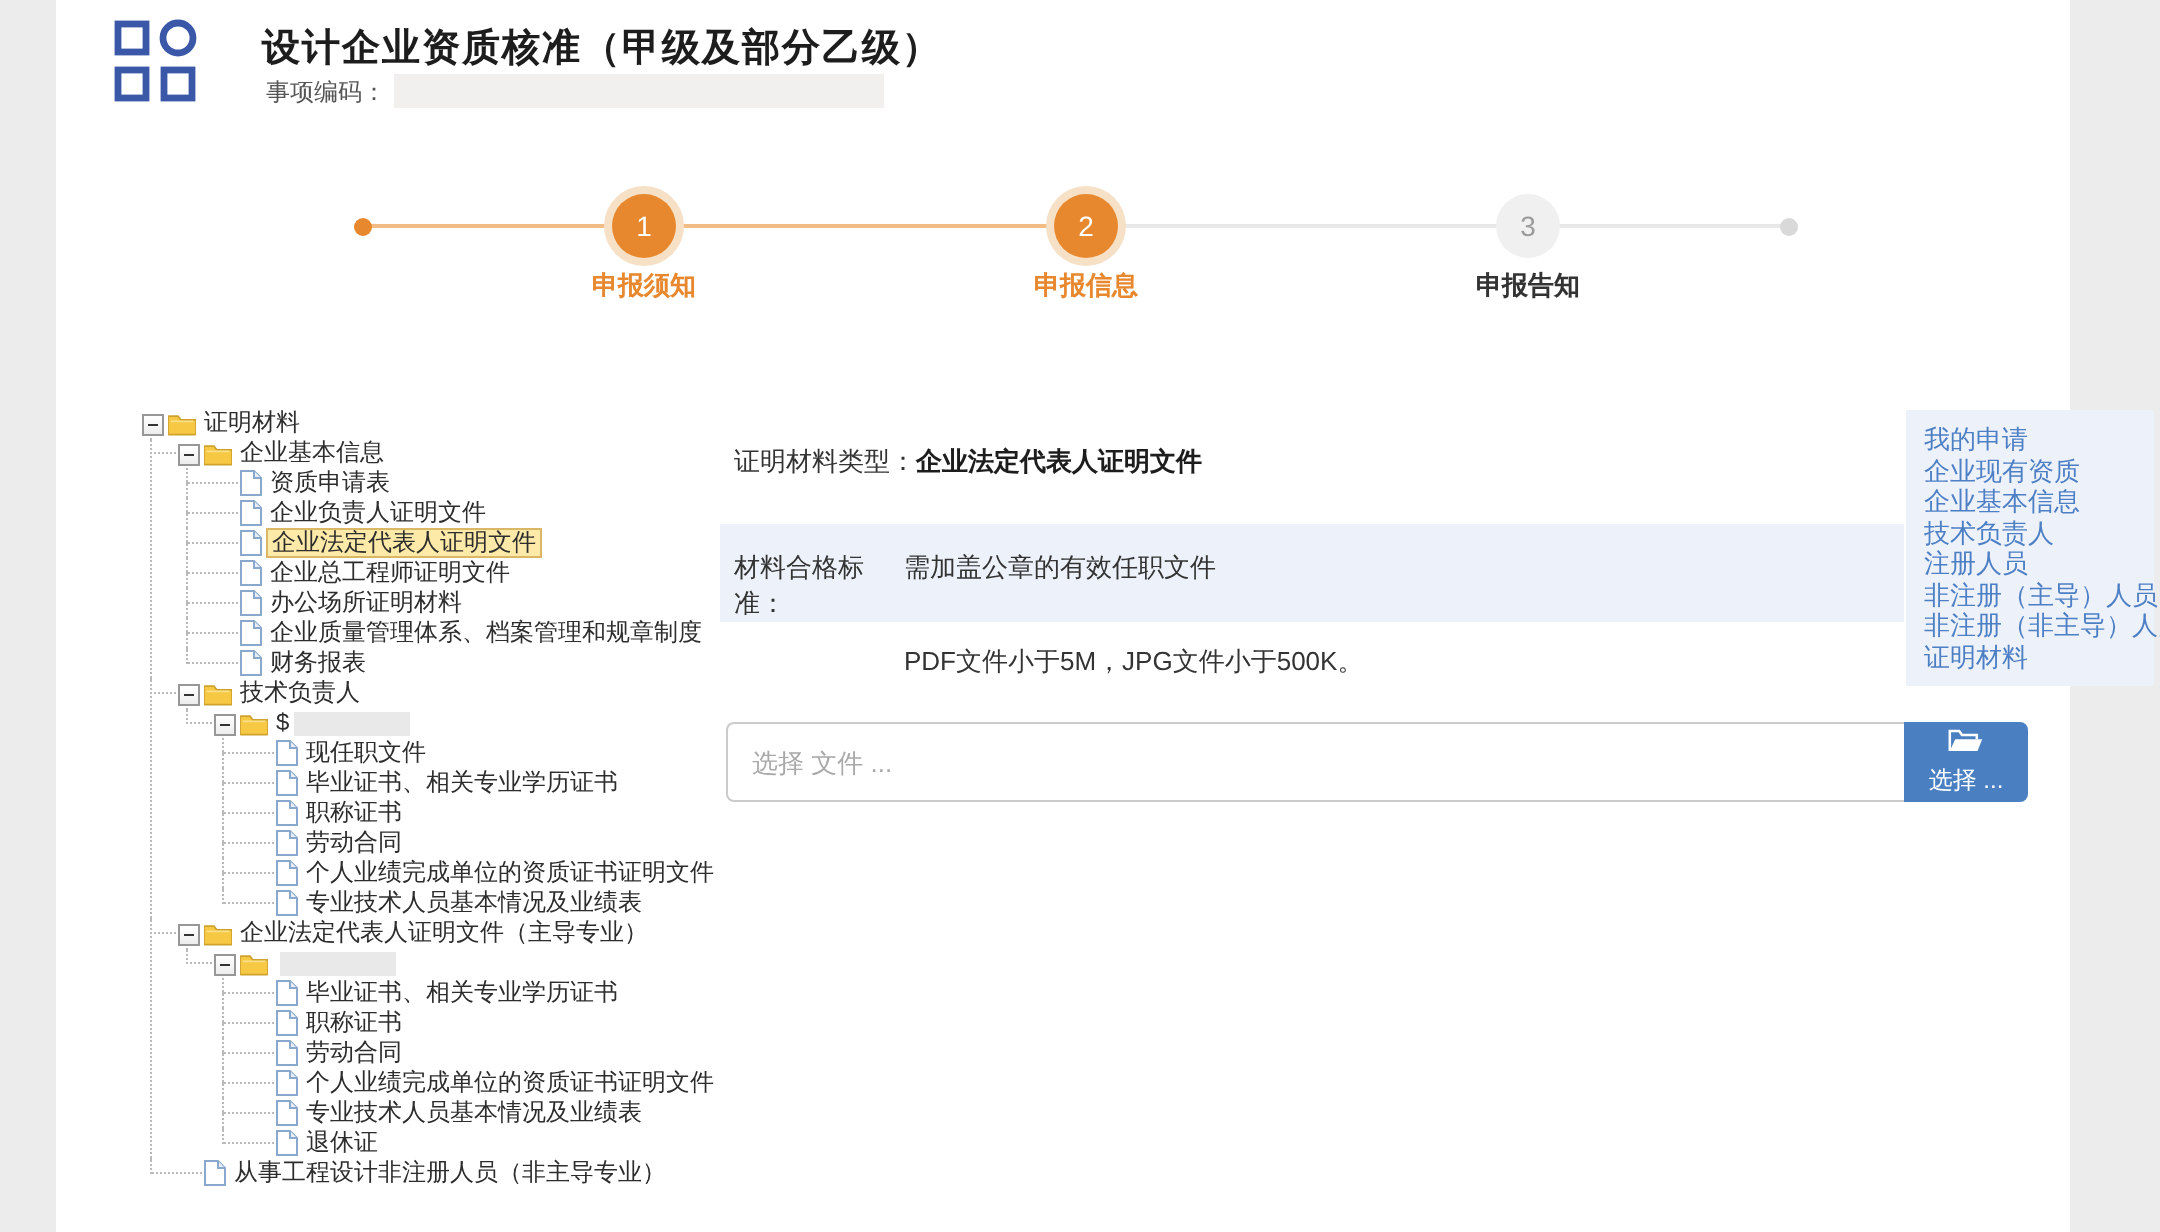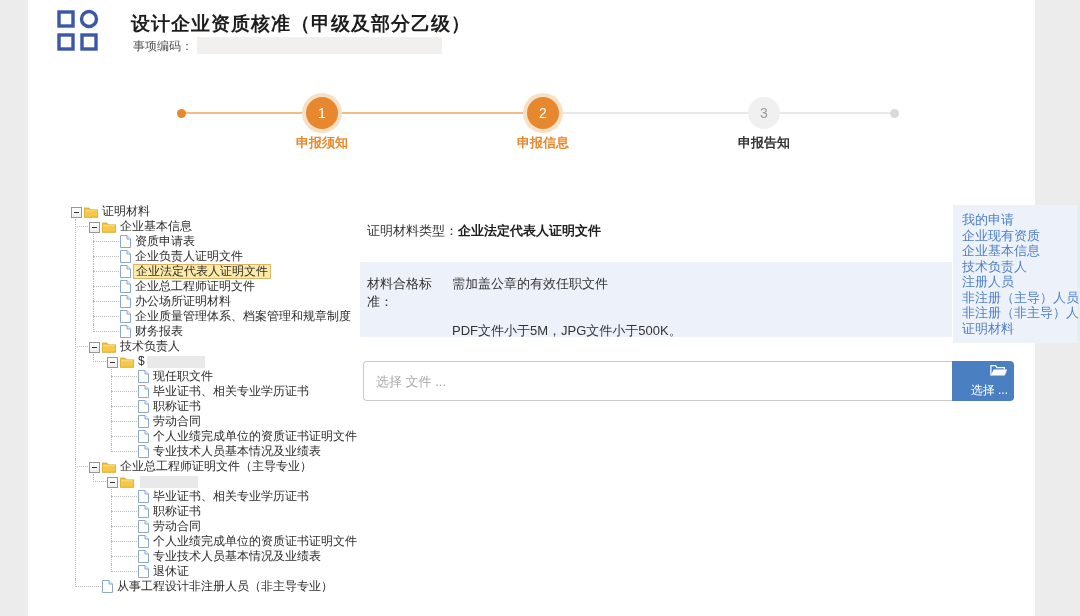--- a/index.html
+++ b/index.html
@@ -46,34 +46,34 @@
   .expander::after{content:"";position:absolute;left:2px;right:2px;top:4px;border-top:1px solid #333;}
   .tree ul ul li::before{content:"";position:absolute;left:-13px;top:7px;width:13px;border-top:1px dotted #b9b9b9;}
   .tree ul ul li.file::before{width:26px;}
   .tree ul ul li::after{content:"";position:absolute;left:-13px;top:0;height:100%;border-left:1px dotted #b9b9b9;}
   .tree ul ul li:last-child::after{height:8px;}
   .redact-node{display:inline-block;width:58px;height:12px;background:#e9e9e9;margin-left:2px;}
 
   
   .type-row{position:absolute;left:367px;top:222px;font-size:13px;color:#333;}
   .type-row b{color:#1d1d1d;}
-  .standard-box{position:absolute;left:360px;top:262px;width:592px;height:75px;background:#edf2fa;
+  .standard-box{position:absolute;left:360px;top:262px;width:592px;height:49px;background:#edf2fa;
                 font-size:13px;color:#333;box-sizing:border-box;padding:13px 0 0 7px;}
   .standard-line{display:flex;}
   .standard-label{flex:0 0 85px;}
   .standard-note{margin:11px 0 0 85px;}
 
   
   .uploader{position:absolute;left:363px;top:361px;display:flex;}
   .file-input{width:589px;height:40px;box-sizing:border-box;border:1px solid #cbcbcb;border-right:none;
               border-radius:4px 0 0 4px;padding:18px 12px;font-size:13px;color:#333;outline:none;
               font-family:"Liberation Sans","DejaVu Sans",sans-serif;}
   .file-input::placeholder{color:#a9a9a9;}
   .choose-btn{width:62px;height:40px;border:none;background:#4a80c2;color:#fff;border-radius:0 4px 4px 0;
-              display:flex;flex-direction:column;align-items:flex-end;justify-content:center;gap:2px;
+              display:flex;flex-direction:column;align-items:center;justify-content:center;gap:2px;
               font-size:12px;cursor:pointer;font-family:inherit;}
 
   
   .right-menu{position:absolute;left:953px;top:205px;width:124px;background:#edf2fa;z-index:5;
               box-sizing:border-box;padding:7px 9px;}
   .menu-item{font-size:13px;line-height:15.5px;color:#4d7fc4;cursor:pointer;white-space:nowrap;}
 </style>
 </head>
 <body>
 
@@ -309,21 +309,21 @@
             </li>
             <li class="tnode folder">
               <div class="trow">
                 <span class="expander"></span>
                 <span class="ticon">
                   <svg width="14" height="12" viewBox="0 0 16 13">
                     <path d="M0.5 2 h5.2 l1.6 2.1 h8.2 a.5.5 0 0 1 .5.5 v7.4 a.5.5 0 0 1 -.5.5 h-15 a.5.5 0 0 1 -.5-.5 v-9.5 a.5.5 0 0 1 .5-.5z" fill="#f6c844" stroke="#cfa22e"></path>
                     <path d="M1.5 5 h13" stroke="#fbe08a" fill="none"></path>
                   </svg>
                 </span>
-                <span class="tlabel">企业总工程师证明文件（主导专业）</span>
+                <span class="tlabel">企业法定代表人证明文件（主导专业）</span>
               </div>
               <ul>
                 <li class="tnode folder">
                   <div class="trow">
                     <span class="expander"></span>
                     <span class="ticon">
                       <svg width="14" height="12" viewBox="0 0 16 13">
                         <path d="M0.5 2 h5.2 l1.6 2.1 h8.2 a.5.5 0 0 1 .5.5 v7.4 a.5.5 0 0 1 -.5.5 h-15 a.5.5 0 0 1 -.5-.5 v-9.5 a.5.5 0 0 1 .5-.5z" fill="#f6c844" stroke="#cfa22e"></path>
                         <path d="M1.5 5 h13" stroke="#fbe08a" fill="none"></path>
                       </svg>

